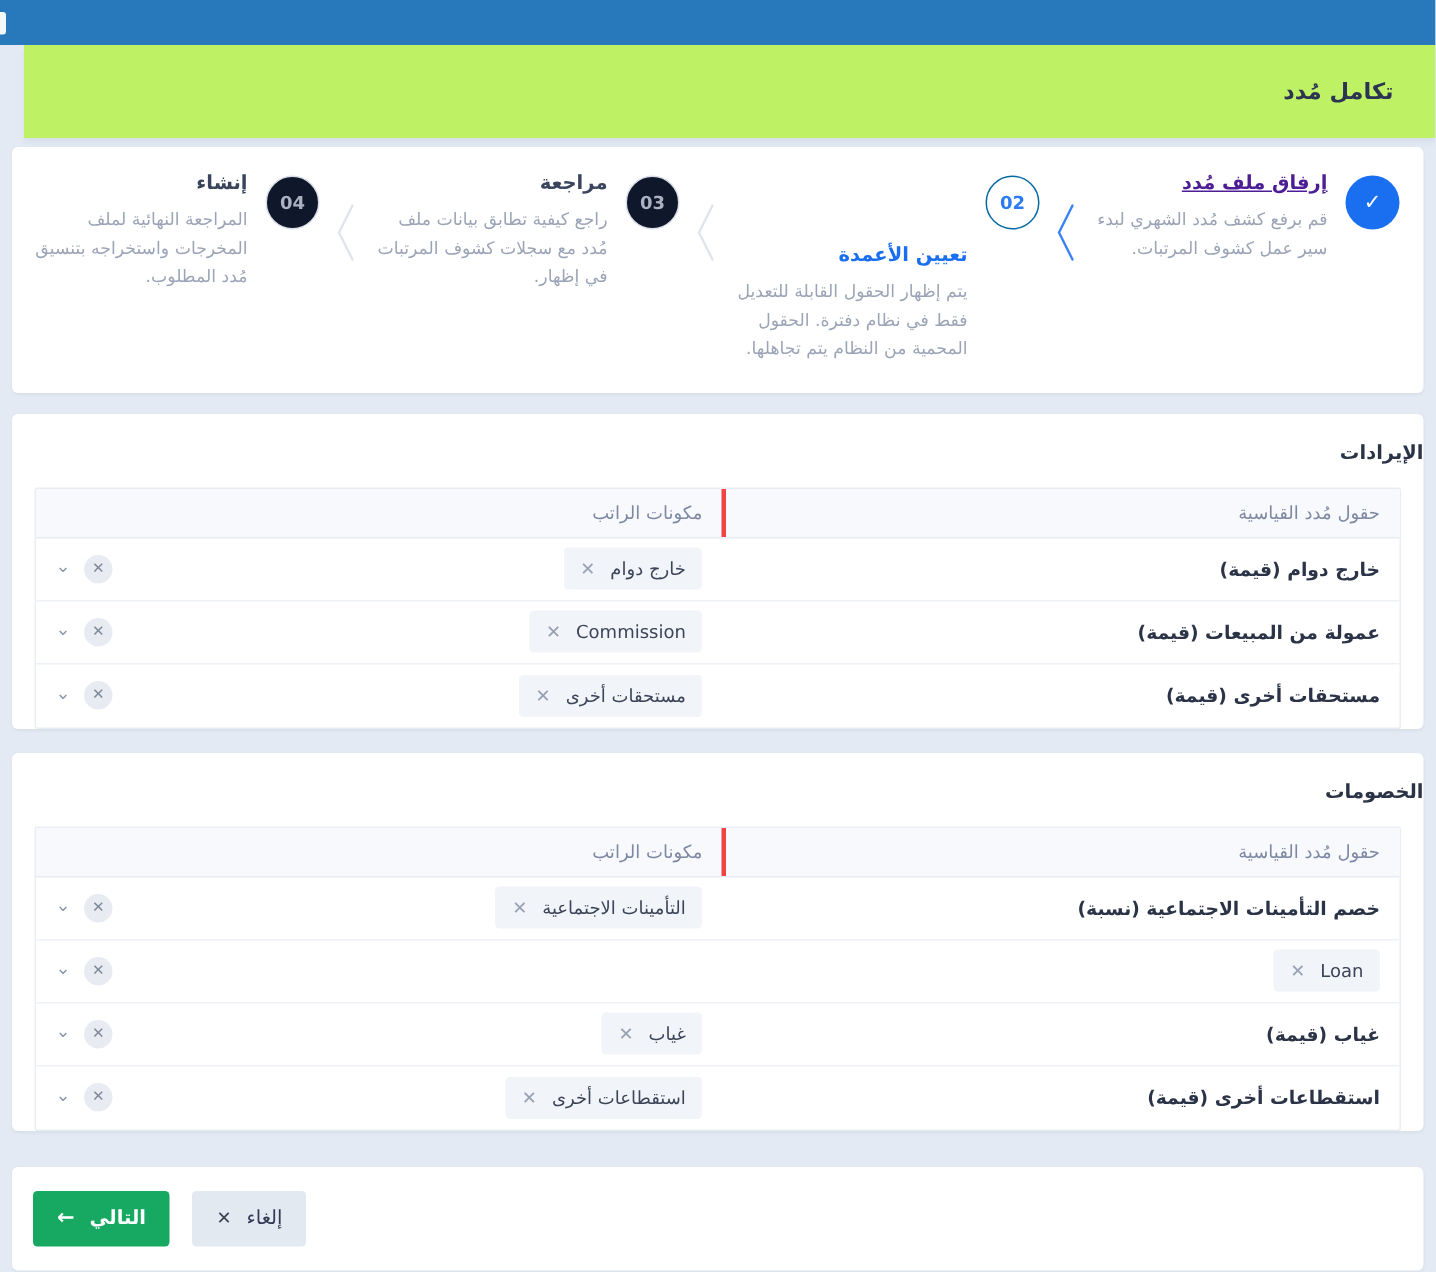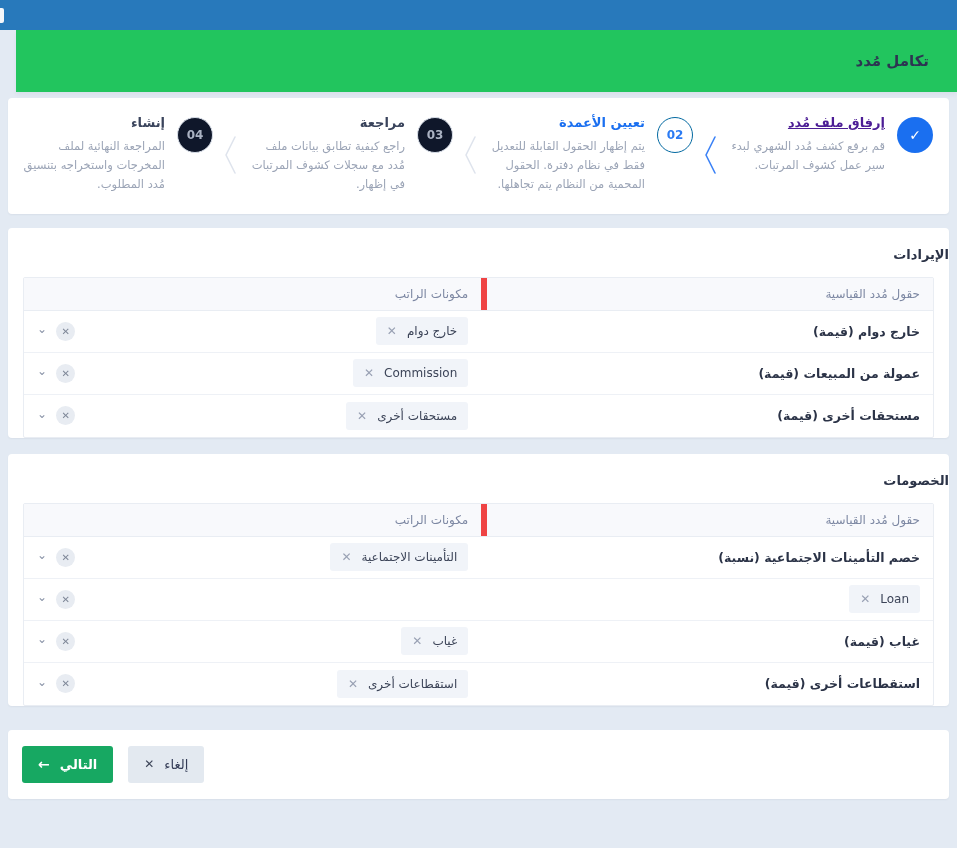--- a/index.html
+++ b/index.html
@@ -10,21 +10,21 @@
     direction:rtl;
   }
   
   .topbar { position:relative; height:30px; background:#2879bb; }
   .topbar-sliver {
     position:absolute; left:0; top:8px; width:4px; height:15px;
     background:#f4f7fa; border-radius:0 2px 2px 0;
   }
   
   .titlebar {
-    height:62px; background:#22c55e; display:flex; align-items:center;
+    height:62px; background:#bef264; display:flex; align-items:center;
     padding:16px 28px; box-shadow:0 3px 4px rgba(45,62,94,.05);
     position:relative; z-index:2;margin-left:16px;
   }
   .page-title { font-size:15px; font-weight:bold; color:#2d3452; }
   
   .card {
     background:#fff; border-radius:4px; margin:0 8px;
     box-shadow:0 1px 2px rgba(40,60,90,.06);
   }
   .stepper-card { margin-top:6px; }
@@ -35,32 +35,32 @@
     width:36px; height:36px; border-radius:50%; flex-shrink:0;
     display:flex; align-items:center; justify-content:center;
     font-size:12px; font-weight:bold; margin-top:2px;
   }
   .step-circle.done { background:#1a6ff0; color:#fff; font-size:14px; }
   .step-circle.active { border:1px solid #0369a1; color:#2b7bf3; background:#fff; }
   .step-circle.upcoming { border:1px solid #d9dfe9; color:#aab2c2; background:#0f172a; }
   .step-text { width:158px; }
   .step-title { font-size:13px; font-weight:bold; color:#3a445c; margin-bottom:7px; }
   .step-title.link { color:#4c1d95; text-decoration:underline; }
-  .step-title.active { color:#1a6ff0; }
+  .step-title.active { color:#1a6ff0;margin-top:48px; }
   .step-desc { font-size:11.5px; color:#9ba4b6; line-height:1.65;text-align:right; }
   .sep { flex-shrink:0; margin:18px 10px 0; }
   
   .section-card { margin-top:14px; }
   .sec-title { padding:19px 0 15px; font-size:13px; font-weight:600; color:#2b3347; }
   .tbl { margin:0 15px 16px; border:1px solid #e9edf3; border-radius:2px; background:#fff; }
   .tbl-header {
     display:flex; background:#f8f9fc; border-bottom:1px solid #e9edf3;
     height:33px; align-items:center; font-size:12px; color:#7d88a3;
   }
-  .th-field { width:49.7%; padding:0 13px; border-left:6px solid #ef4444; height:100%; display:flex; align-items:center;text-align:center; }
+  .th-field { width:49.7%; padding:0 13px; border-left:3px solid #ef4444; height:100%; display:flex; align-items:center;text-align:center; }
   .th-comp  { flex:1; padding:0 13px; }
   .trow { display:flex; height:42px; align-items:center; border-bottom:1px solid #eef1f6; }
   .trow:last-child { border-bottom:none; }
   .cell-field { width:49.7%; padding:0 13px; font-weight:bold; font-size:12.5px; color:#2b3347; }
   .cell-comp {
     flex:1; display:flex; align-items:center; justify-content:space-between;
     padding:0 13px; height:100%;
   }
   .tag {
     display:inline-flex; align-items:center; gap:10px;

